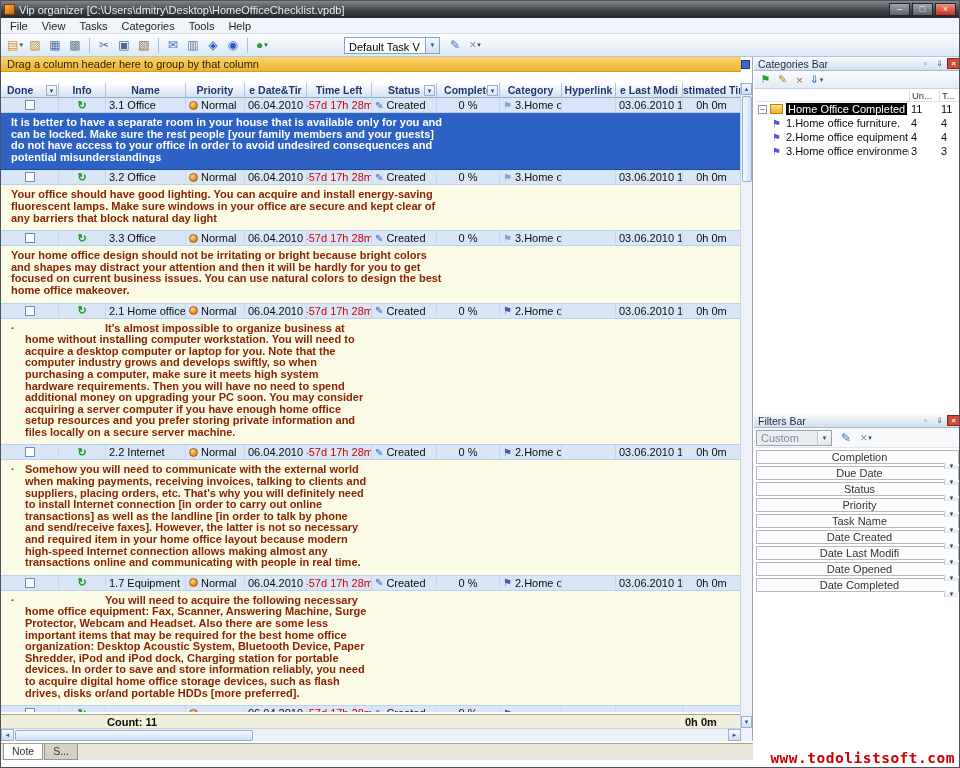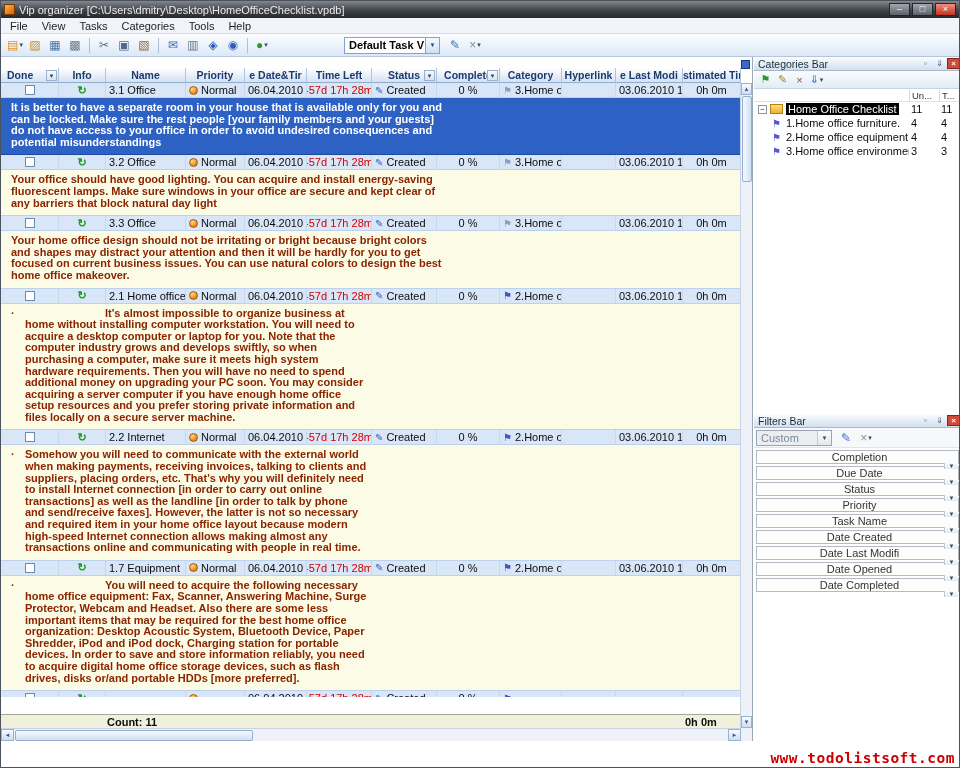--- a/index.html
+++ b/index.html
@@ -22,22 +22,22 @@
   .menubar { height: 16px; background: #f1f5fb; border-bottom: 1px solid #d4dce8;
     display: flex; align-items: center; padding-left: 2px; color: #1d1d1d; }
   .mitem { padding: 1px 7px; }
   .toolbar { height: 23px; background: linear-gradient(#fdfeff,#dbe8f6);
     border-bottom: 1px solid #b6c6da; display: flex; align-items: center; padding: 0 4px; }
   .tbtn { height: 18px; min-width: 18px; display: inline-flex; align-items: center;
     justify-content: center; margin: 0 1px; }
   .tbtn .glyph { font-size: 12px; line-height: 12px; }
   .ddarrow { font-size: 7px; color: #3a4a60; margin-left: 1px; }
   .tsep { width: 1px; height: 15px; background: #adc0d6; margin: 0 4px; display: inline-block; }
-  .combo { display: flex; align-items: center; height: 17px; background: #fff;
-    border: 1px solid #85a2c8; margin: 0 5px 0 72px; padding-left: 4px; width: 96px; font-weight: bold; }
+  .combo { display: flex; align-items: flex-end; height: 17px; background: #fff;
+    border: 1px solid #85a2c8; margin: 0 5px 0 72px; padding-left: 4px; width: 96px; }
   .combo .clab { white-space: nowrap; overflow: hidden; flex: 1; }
   .carrow { width: 14px; height: 100%; flex: none; background: linear-gradient(#f5f9fd,#cfe0f2);
     border-left: 1px solid #85a2c8; font-size: 6px; color: #234a7c;
     display: flex; align-items: center; justify-content: center; }
 
   
   .workspace { position: absolute; left: 0; top: 56px; right: 0; bottom: 0; background: #fff; }
 
   
   .grid-pane { position: absolute; left: 0; top: 0; width: 752px; height: 684px;
@@ -239,20 +239,21 @@
         <span class="tbtn">
           <span class="glyph" style="color: rgb(138, 144, 152);">×</span>
           <span class="ddarrow">▾</span>
         </span>
       </span>
   </div>
 
   <div class="workspace">
 
     <div class="grid-pane">
+      <div class="group-bar">Drag a column header here to group by that column</div>
       <span class="customize-btn"></span>
       <div class="group-gap"></div>
       <div class="col-headers">
           <div class="hcell first" style="width: 58px;">
             <span class="hlab">Done</span>
             <span class="hfilt">▼</span>
           </div>
           <div class="hcell" style="width: 47px;">
             <span class="hlab">Info</span>
           </div>
@@ -597,20 +598,24 @@
         <span class="sarrow" style="margin-left:auto">►</span>
       </div>
       <div class="scroll-corner"></div>
       <div class="vscroll">
         <span class="sarrow vup">▲</span>
         <span class="vthumb"></span>
         <span class="sarrow vdown">▼</span>
       </div>
     </div>
 
+    <div class="left-tab-strip">
+        <span class="ltab active">Note</span>
+        <span class="ltab">S...</span>
+      </div>
 
     <div class="right-pane">
       <div class="phead">
         <span>Categories Bar</span>
         <span class="pbtns">
             <span class="pbtn">▫</span>
             <span class="pbtn">⇓</span>
             <span class="pbtn close">×</span>
           </span>
       </div>
@@ -631,21 +636,21 @@
         </div>
       <div class="tree-cols">
         <span class="tcol1">Un...</span>
         <span class="tcol2">T...</span>
       </div>
       <div>
           <div class="titem">
             <span class="tind" style="width: 2px;"></span>
             <span class="texp">−</span>
             <span class="tfolder"></span>
-            <span class="tlabel tsel">Home Office Checklist</span>
+            <span class="tlabel tsel">Home Office Completed</span>
             <span class="tfill"></span>
             <span class="tc1">11</span>
             <span class="tc2">11</span>
           </div>
           <div class="titem">
             <span class="tind" style="width: 16px;"></span>
             <span class="tflag">⚑</span>
             <span class="tlabel">1.Home office furniture.</span>
             <span class="tfill"></span>
             <span class="tc1">4</span>

